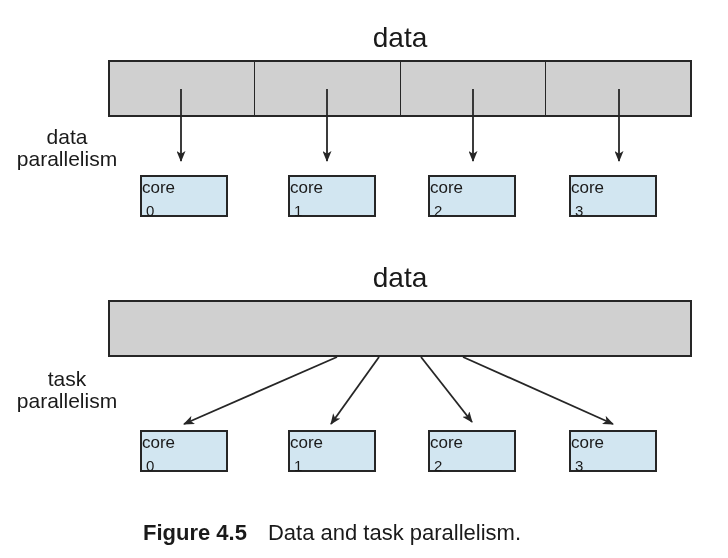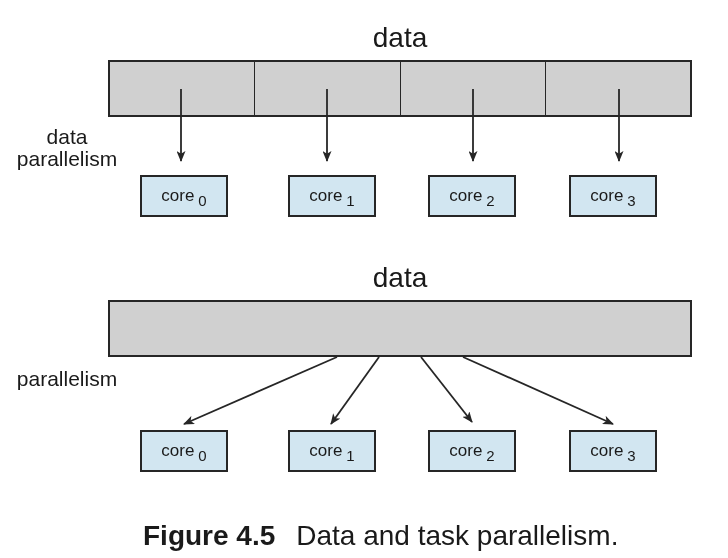--- a/index.html
+++ b/index.html
@@ -44,37 +44,38 @@
     text-align:center;font-size:21px;line-height:22px;
     color:var(--text);
   }
   .side-label-top{top:126px;}
   .side-label-bottom{top:368px;}
 
   .core-box{
     position:absolute;width:88px;height:42px;
     background:var(--core-fill);
     border:2px solid var(--stroke);
-    display:flex;align-items:center;justify-content:center;
+    display:flex;align-items:flex-start;justify-content:center;
     font-size:17px;
+    flex-direction:column;
   }
   .row-top{top:175px;}
   .row-bottom{top:430px;}
   .c0{left:140px;} .c1{left:288px;} .c2{left:428px;} .c3{left:569px;}
   .core-sub{
     font-size:15px;
     position:relative;top:4px;margin-left:4px;
   }
 
   svg.arrows{position:absolute;left:0;top:0;pointer-events:none;}
   .arrow-line{stroke:var(--stroke);stroke-width:1.8;fill:none;}
 
   .caption{
     position:absolute;left:143px;top:521px;
-    font-size:28px;line-height:1.1;white-space:nowrap;
+    font-size:22px;line-height:1.1;white-space:nowrap;
     color:var(--text);
   }
   .caption .cap-label{font-weight:bold;}
   .caption .cap-text{margin-left:21px;}
 </style>
 </head>
 <body>
 
 <div class="stage">
 
@@ -107,20 +108,21 @@
   <div class="core-box row-top c3">
     <span>core</span>
     <span class="core-sub">3</span>
   </div>
 
   <div class="diagram-title title-bottom">data</div>
 
   <div class="bar bar-bottom"></div>
 
   <div class="side-label side-label-bottom">
+    <div>task</div>
     <div>parallelism</div>
   </div>
 
   <div class="core-box row-bottom c0">
     <span>core</span>
     <span class="core-sub">0</span>
   </div>
   <div class="core-box row-bottom c1">
     <span>core</span>
     <span class="core-sub">1</span>

